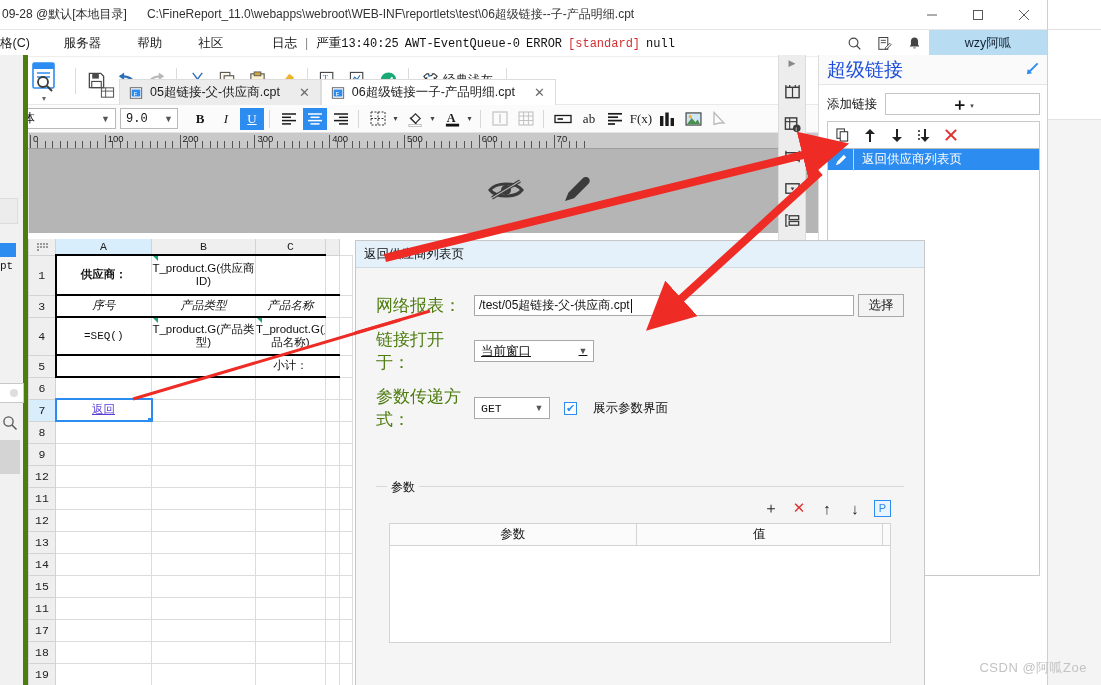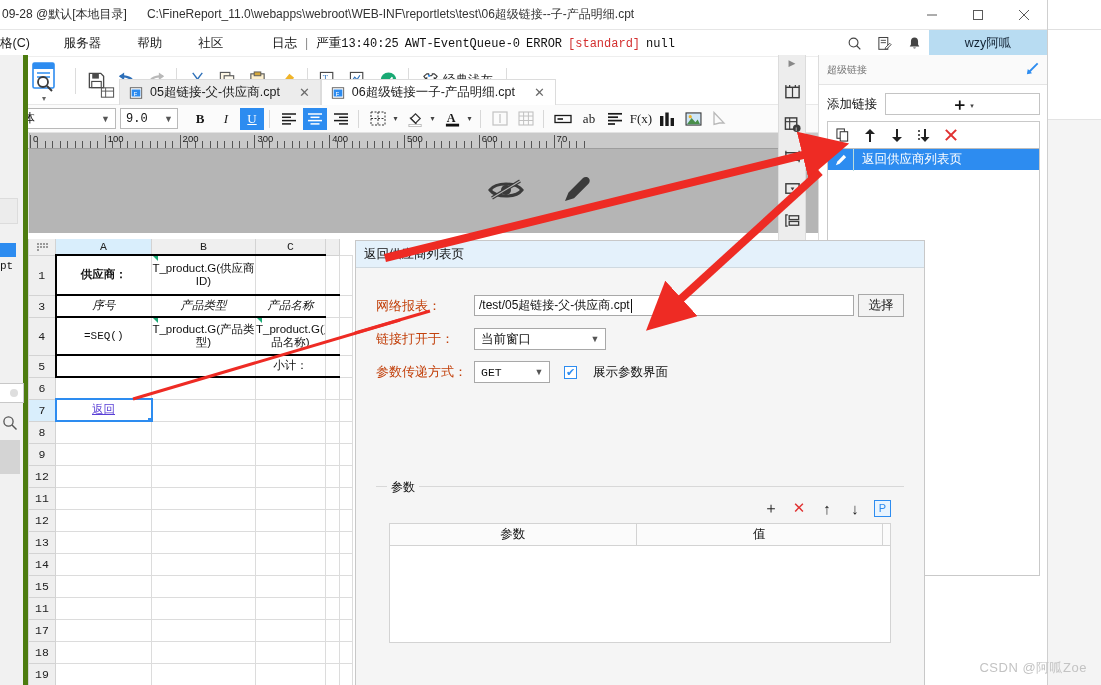--- a/index.html
+++ b/index.html
@@ -229,42 +229,42 @@
   .dialog {
     position: absolute; left: 355px; top: 240px; width: 570px; height: 445px;
     background: #f5f5f5; border: 1px solid #c8c8c8; border-bottom: none;
   }
   .dlg-title {
     height: 27px; background: #e4f1fb; border-bottom: 1px solid #cfd9e0;
     display: flex; align-items: center; padding-left: 8px; font-size: 12.5px; color: #111;
   }
   .dlg-body { position: relative; padding: 26px 20px 0 20px; }
   .frow { display: flex; align-items: center; margin-bottom: 11px; }
-  .flabel { width: 98px; font-size: 13px; color: #c2410c; text-align: left; }
+  .flabel { width: 98px; font-size: 17px; color: #4d7c0f; text-align: left; }
   .ftext {
     flex: 1; height: 21px; background: #fff; border: 1px solid #a8a8a8;
     font-size: 12px; color: #111; display: flex; align-items: center; padding-left: 4px;
     position: relative;
   }
   .ftext .caret-bar {
     display: inline-block; width: 1px; height: 14px; background: #111; margin-left: 1px;
   }
   .fbtn {
     width: 46px; height: 23px; margin-left: 4px; background: #f3f3f3; border: 1px solid #a8a8a8;
     display: flex; align-items: center; justify-content: center; font-size: 12.5px; color: #111;
   }
   .fselect {
     height: 22px; background: #fff; border: 1px solid #a8a8a8;
     display: flex; align-items: center; padding-left: 6px; font-size: 12.5px; color: #111;
   }
   .fselect .sarr {
     margin-left: auto; width: 20px; height: 20px; display: flex; align-items: center;
     justify-content: center; color: #555; font-size: 9px;
   }
-  .w-window { width: 132px; }
+  .w-window { width: 120px; text-decoration: underline; }
   .w-method { width: 76px; }
   .w-method span.v { font-family: "Liberation Mono", monospace; font-size: 11.5px; }
   .chk { display: flex; align-items: center; gap: 16px; margin-left: 14px; }
   .chkbox {
     width: 13px; height: 13px; background: #fff; border: 1px solid #7a7a7a;
     display: flex; align-items: center; justify-content: center;
   }
   .chkbox.on { background: #fff; border-color: #2d8cf0; }
   .chkbox.on::after {
     content: "✔"; color: #2d8cf0; font-size: 11px; line-height: 1;
@@ -308,21 +308,21 @@
 
   
   .hlpanel {
     position: absolute; left: 818px; top: 55px; width: 230px; bottom: 0;
     background: #ffffff; border-left: 1px solid #dcdcdc;
   }
   .hl-header {
     height: 30px; background: #fafafa; border-bottom: 1px solid #e4e4e4;
     display: flex; align-items: center; padding: 0 8px;
   }
-  .hl-header .t { font-size: 10px; color: #737373; }
+  .hl-header .t { font-size: 19px; color: #1d4ed8; }
   .hl-header .pin { margin-left: auto; color: #2d8cf0; font-size: 14px; }
   .hl-addrow { display: flex; align-items: center; padding: 8px 8px 6px 8px; gap: 8px; }
   .hl-addrow .lbl { font-size: 12.5px; color: #111; }
   .hl-addbtn {
     flex: 1; height: 22px; background: #fff; border: 1px solid #c4c4c4;
     display: flex; align-items: center; justify-content: center; gap: 2px;
   }
   .hl-addbtn .plus { font-size: 17px; color: #111; line-height: 1; font-weight: bold; }
   .hl-addbtn .car { font-size: 7px; color: #444; align-self: flex-end; padding-bottom: 4px; }
   .hl-listbox {

